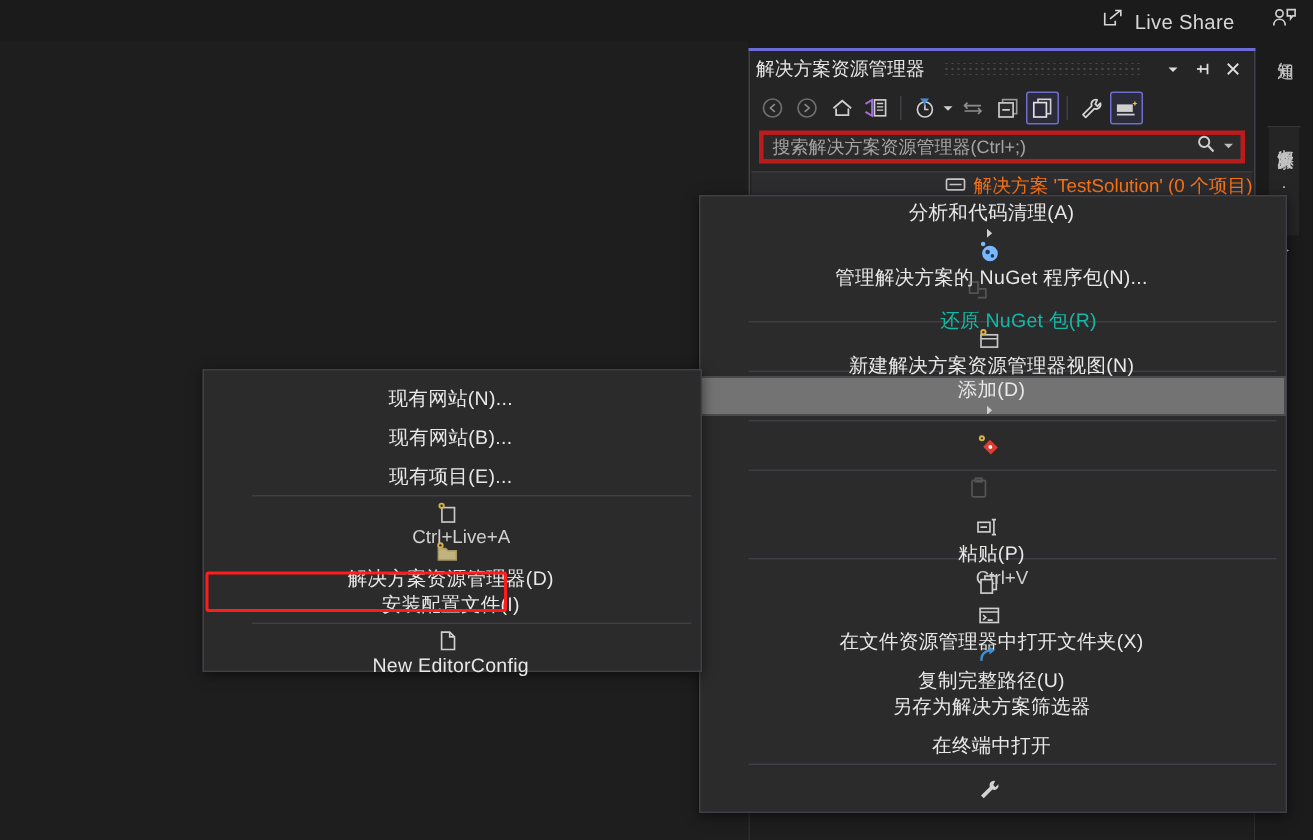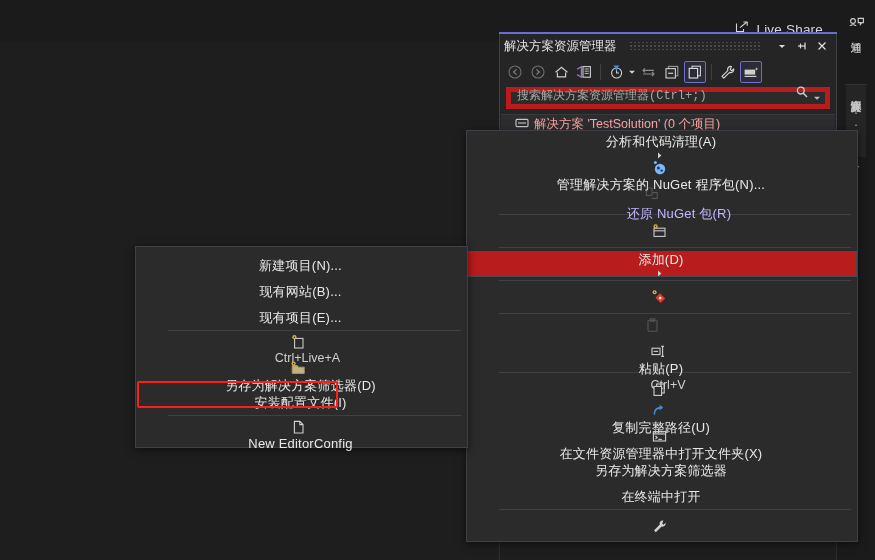--- a/index.html
+++ b/index.html
@@ -11,23 +11,23 @@
     background: #1b1b1c;
     font-family: "Liberation Sans", "DejaVu Sans", sans-serif;
     color: #f1f1f1;
     -webkit-font-smoothing: antialiased;
   }
 
   #root { position: relative; width: 875px; height: 560px; }
 
   
   .topbar {
-    position: absolute; left: 0; top: 16px; width: 875px; height: 26px;
+    position: absolute; left: 0; top: 1px; width: 875px; height: 26px;
     background: #1b1b1c;
-    display: flex; justify-content: flex-end;
+    display: flex; align-items: center; justify-content: flex-end;
     padding-right: 10px;
   }
   .liveshare {
     display: flex; align-items: center; gap: 6px;
     font-size: 13.5px; color: #d6d6d6; margin-right: 24px;
   }
   .ls-label { letter-spacing: .2px; }
   .topbar-icon { display: block; }
 
   
@@ -111,53 +111,54 @@
     width: 22px; height: 22px; display: flex; align-items: center;
     justify-content: center; border: 1px solid transparent; border-radius: 2px;
   }
   .tb-btn.framed { border-color: #6f6fc9; background: #2b2b3a; }
   .tb-sep { width: 1px; height: 16px; background: #3f3f46; margin: 0 4px; }
   .tb-caret { font-size: 7px; color: #cfcfcf; margin-left: -2px; width: 10px;
               display:flex; align-items:center; justify-content:center;}
 
   .solexp-search {
     margin: 1px 6px 0 6px; height: 22px;
-    background: #2b2b2b; border: 5px solid #b91c1c;
-    display: flex; align-items: flex-end; padding: 0 4px 0 6px; font-family: Liberation Mono, monospace;
+    background: #2b2b2b; border: 3px solid #b91c1c;
+    display: flex; align-items: center; padding: 0 4px 0 6px;
   }
   .search-text { flex: 1; font-size: 12px; color: #a6a6a6; white-space: nowrap; }
   .search-caret { font-size: 7px; color: #bdbdbd; margin-left: 4px; }
 
   .solexp-tree { margin-top: 3px; padding-top: 2px; }
   .tree-row {
     height: 20px; display: flex; align-items: center; gap: 5px;
-    padding-left: 14px; font-size: 12.5px; color: #fca5a5;
+    padding-left: 14px; font-size: 12.5px; color: #f97316;
     background: #2d2d30; margin: 0 1px; white-space: nowrap;
     border-top: 1px solid #3a3a3d;
+    justify-content: flex-end;
   }
 
   
   .menu {
     position: absolute;
     background: #2b2b2b;
     border: 1px solid #3f3f46;
     box-shadow: 0 2px 8px rgba(0,0,0,.55);
     padding: 2px 0;
   }
   .menu.primary { left: 466px; top: 130px; width: 392px; }
   .menu.sub     { left: 135px; top: 246px; width: 333px; }
 
   .mi {
     position: relative; display: flex; align-items: center;
     height: 26px; padding: 0 6px 0 0;
     font-size: 13px; color: #e8e8e8; white-space: nowrap; flex-direction: column;
   }
-  .mi.selected { background: #b91c1c; outline: 1px solid #4a4a4e; outline-offset: -1px; }
+  .mi.selected { background: #737373; outline: 1px solid #4a4a4e; outline-offset: -1px; }
   .mi.disabled .mi-label,
-  .mi.disabled .mi-accel { color: #c4b5fd; margin-left: 36px; }
+  .mi.disabled .mi-accel { color: #14b8a6; margin-left: 36px; }
   .mi.disabled .ico { opacity: .38; }
 
   .mi-gutter {
     width: 30px; min-width: 30px; height: 26px;
     display: flex; align-items: center; justify-content: center;
   }
   .mi-label { flex: 1; padding-left: 4px; letter-spacing: .2px; }
   .mi-accel { color: #cfcfcf; font-size: 12.5px; padding-left: 18px; }
   .mi-arrow { width: 14px; text-align: center; color: #d0d0d0; font-size: 8px; }
 
@@ -377,20 +378,21 @@
 
     <div class="mi">
       <span class="mi-gutter">
         <svg width="17" height="17" viewBox="0 0 17 17">
           <rect x="3" y="5.2" width="11" height="8.2" fill="none" stroke="#c8c8c8" stroke-width="1.1"></rect>
           <path d="M3 7.8h11" stroke="#c8c8c8" stroke-width="1.1"></path>
           <circle cx="4.6" cy="3.4" r="2.1" fill="#d6b44a"></circle>
           <circle cx="4.6" cy="3.4" r=".8" fill="#2b2b2b"></circle>
         </svg>
       </span>
+      <span class="mi-label">新建解决方案资源管理器视图(N)</span>
     </div>
 
     <div class="msep"></div>
 
     <div class="mi selected">
       <span class="mi-gutter"></span>
       <span class="mi-label">添加(D)</span>
       <span class="mi-arrow">
         <svg width="7" height="9" viewBox="0 0 7 9">
             <path d="M2 1.5 L5.4 4.5 L2 7.5" fill="#d0d0d0"></path>
@@ -445,40 +447,40 @@
           <rect x="5.6" y="3" width="7.6" height="9" fill="none" stroke="#cfcfcf" stroke-width="1.1"></rect>
           <rect x="3" y="5.4" width="7.6" height="9" fill="#2b2b2b" stroke="#cfcfcf" stroke-width="1.1"></rect>
         </svg>
       </span>
       <span class="mi-label"></span>
     </div>
 
     <div class="mi">
       <span class="mi-gutter">
         <svg width="17" height="17" viewBox="0 0 17 17">
-          <path d="M3.4 12.6c-.6-4.6 2.6-7 6.8-7" fill="none" stroke="#3f8fd6" stroke-width="1.6"></path>
-          <path d="M8.6 2.8 L12.2 5.6 L8.6 8.4z" fill="#3f8fd6"></path>
-        </svg>
-      </span>
-      <span class="mi-label">复制完整路径(U)</span>
-    </div>
-
-    <div class="mi">
-      <span class="mi-gutter">
-        <svg width="17" height="17" viewBox="0 0 17 17">
           <rect x="2.4" y="3.6" width="12.2" height="9.4" fill="none" stroke="#cfcfcf" stroke-width="1.1"></rect>
           <path d="M2.4 6h12.2" stroke="#cfcfcf" stroke-width="1"></path>
           <path d="M4.4 8 L6.2 9.6 L4.4 11.2" fill="none" stroke="#cfcfcf" stroke-width="1.1"></path>
           <path d="M7.4 11.4h3.4" stroke="#cfcfcf" stroke-width="1.1"></path>
         </svg>
       </span>
       <span class="mi-label">在文件资源管理器中打开文件夹(X)</span>
     </div>
 
     <div class="mi">
+      <span class="mi-gutter">
+        <svg width="17" height="17" viewBox="0 0 17 17">
+          <path d="M3.4 12.6c-.6-4.6 2.6-7 6.8-7" fill="none" stroke="#3f8fd6" stroke-width="1.6"></path>
+          <path d="M8.6 2.8 L12.2 5.6 L8.6 8.4z" fill="#3f8fd6"></path>
+        </svg>
+      </span>
+      <span class="mi-label">复制完整路径(U)</span>
+    </div>
+
+    <div class="mi">
       <span class="mi-gutter"></span>
       <span class="mi-label">另存为解决方案筛选器</span>
     </div>
 
     <div class="mi">
       <span class="mi-gutter"></span>
       <span class="mi-label">在终端中打开</span>
     </div>
 
     <div class="msep"></div>
@@ -491,21 +493,21 @@
       </span>
       <span class="mi-label"></span>
       <span class="mi-accel"></span>
     </div>
   </div>
 
   <div class="menu sub">
 
     <div class="mi">
       <span class="mi-gutter"></span>
-      <span class="mi-label">新建项目(N)...</span>
+      <span class="mi-label">现有网站(N)...</span>
     </div>
     <div class="mi">
       <span class="mi-gutter"></span>
       <span class="mi-label">现有网站(B)...</span>
     </div>
     <div class="mi">
       <span class="mi-gutter"></span>
       <span class="mi-label">现有项目(E)...</span>
     </div>
 
@@ -524,21 +526,21 @@
 
 
     <div class="mi">
       <span class="mi-gutter">
         <svg width="19" height="17" viewBox="0 0 19 17">
           <path d="M3.2 5.6h5l1.4 1.6h5.6v6.2H3.2z" fill="#c2b280" stroke="#a79864" stroke-width="1"></path>
           <circle cx="4.6" cy="3.6" r="2.1" fill="#d6b44a"></circle>
           <circle cx="4.6" cy="3.6" r=".8" fill="#2b2b2b"></circle>
         </svg>
       </span>
-      <span class="mi-label">另存为解决方案筛选器(D)</span>
+      <span class="mi-label">解决方案资源管理器(D)</span>
     </div>
 
     <div class="mi">
       <span class="mi-gutter"></span>
       <span class="mi-label">安装配置文件(I)</span>
     </div>
 
     <div class="msep"></div>
 
     <div class="mi">

